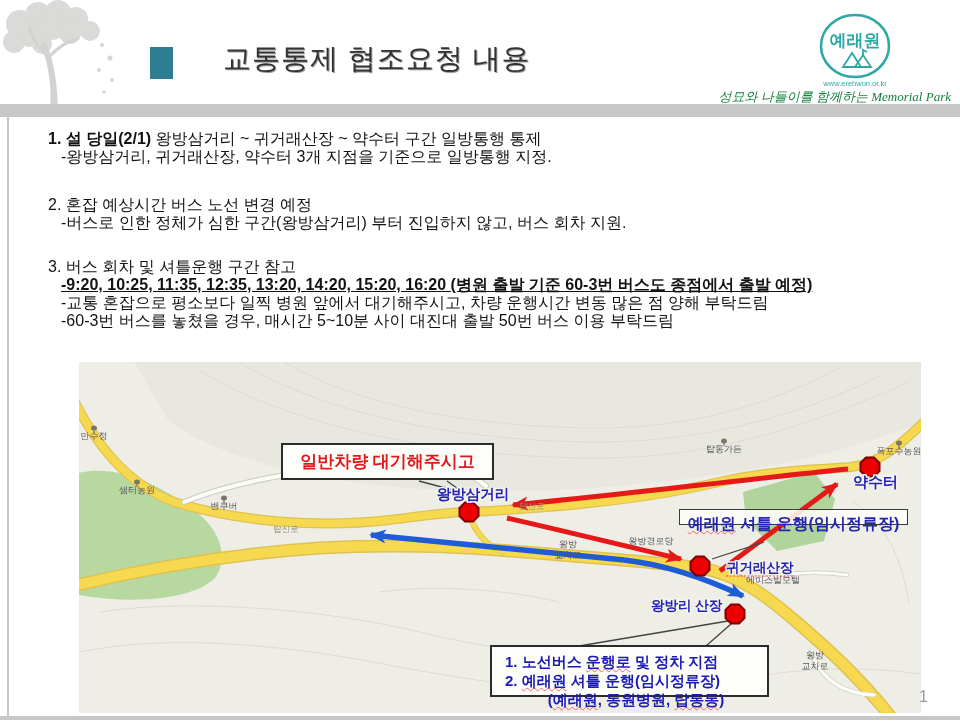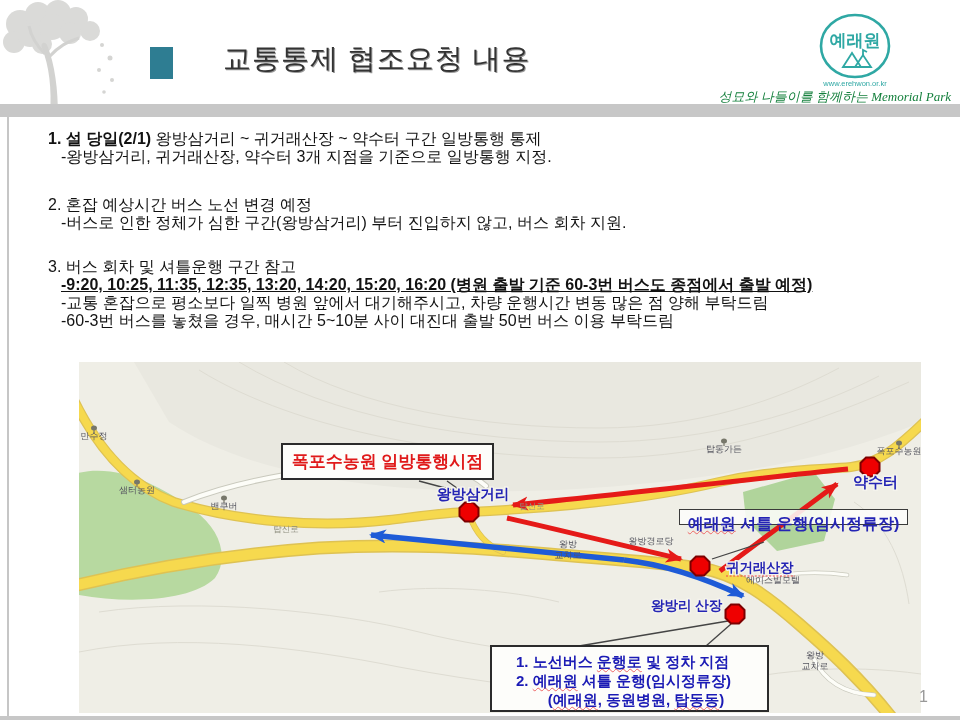--- a/index.html
+++ b/index.html
@@ -28,22 +28,22 @@
   .times{font-weight:bold;text-decoration:underline;}
 
   
   .map{position:absolute;left:79px;top:362px;width:842px;height:351px;}
   .map svg{position:absolute;left:0;top:0;}
   .callout{position:absolute;box-sizing:border-box;font-weight:bold;text-align:center;white-space:nowrap;}
   .co1{left:202px;top:81px;width:213px;height:37px;line-height:33px;border:2px solid #2b2b2b;
        background:#fdfdfa;color:#e01a1a;font-size:17px;}
   .co2{left:600px;top:147px;width:229px;height:16px;line-height:28px;border:1.5px solid #3a3a3a;
        background:rgba(253,253,250,.88);color:#2424b4;font-size:16px;}
-  .co3{left:411px;top:283px;width:279px;height:67px;border:2px solid #2b2b2b;background:#fdfdfa;
-       color:#1b1bb5;font-size:15px;font-weight:bold;text-align:left;padding:5px 24px;line-height:19px;}
+  .co3{left:411px;top:283px;width:279px;height:52px;border:2px solid #2b2b2b;background:#fdfdfa;
+       color:#1b1bb5;font-size:15px;font-weight:bold;text-align:left;padding:5px 13px;line-height:19px;}
   .co3 .indent{padding-left:13px;text-align:center;}
   .sq{text-decoration-line:underline;text-decoration-style:wavy;text-decoration-color:#e66;text-decoration-thickness:1px;}
 
   .pagenum{position:absolute;left:919px;top:688px;font-size:16px;color:#999;}
 
   
   .place{font-family:"Liberation Sans",sans-serif;font-weight:bold;fill:#2424b4;
          stroke:#f4f3ec;stroke-width:3px;paint-order:stroke;}
   .sml{font-family:"Liberation Sans",sans-serif;fill:#55555f;}
   .road-label{font-family:"Liberation Sans",sans-serif;fill:#8e8e7e;}
@@ -219,21 +219,21 @@
         <text x="453" y="147">탑신로</text>
       </g>
 
       <text x="394" y="137" text-anchor="middle" font-size="14.5" class="place">왕방삼거리</text>
       <text x="774" y="125" font-size="15" class="place">약수터</text>
       <text x="647" y="210" font-size="13.5" class="place">귀거래산장</text>
       <path d="M 647,214 L 716,214" stroke="#e44" stroke-width="1.2" stroke-dasharray="2,1.6" fill="none"></path>
       <text x="572" y="248" font-size="13.5" class="place">왕방리 산장</text>
     </svg>
 
-    <div class="callout co1">폭포수농원 일방통행시점</div>
+    <div class="callout co1">일반차량 대기해주시고</div>
     <div class="callout co2"><span class="sq">예래원</span><span> 셔틀 운행(임시정류장)</span></div>
     <div class="callout co3">
       <div><span>1. 노선버스 </span><span class="sq">운행로</span><span> 및 정차 지점</span></div>
       <div><span>2. </span><span class="sq">예래원</span><span> 셔틀 운행(임시정류장)</span></div>
       <div class="indent"><span>(</span><span class="sq">예래원</span><span>, 동원병원, </span><span class="sq">탑동동</span><span>)</span></div>
     </div>
   </div>
 
   <div class="pagenum">1</div>
 </div>

